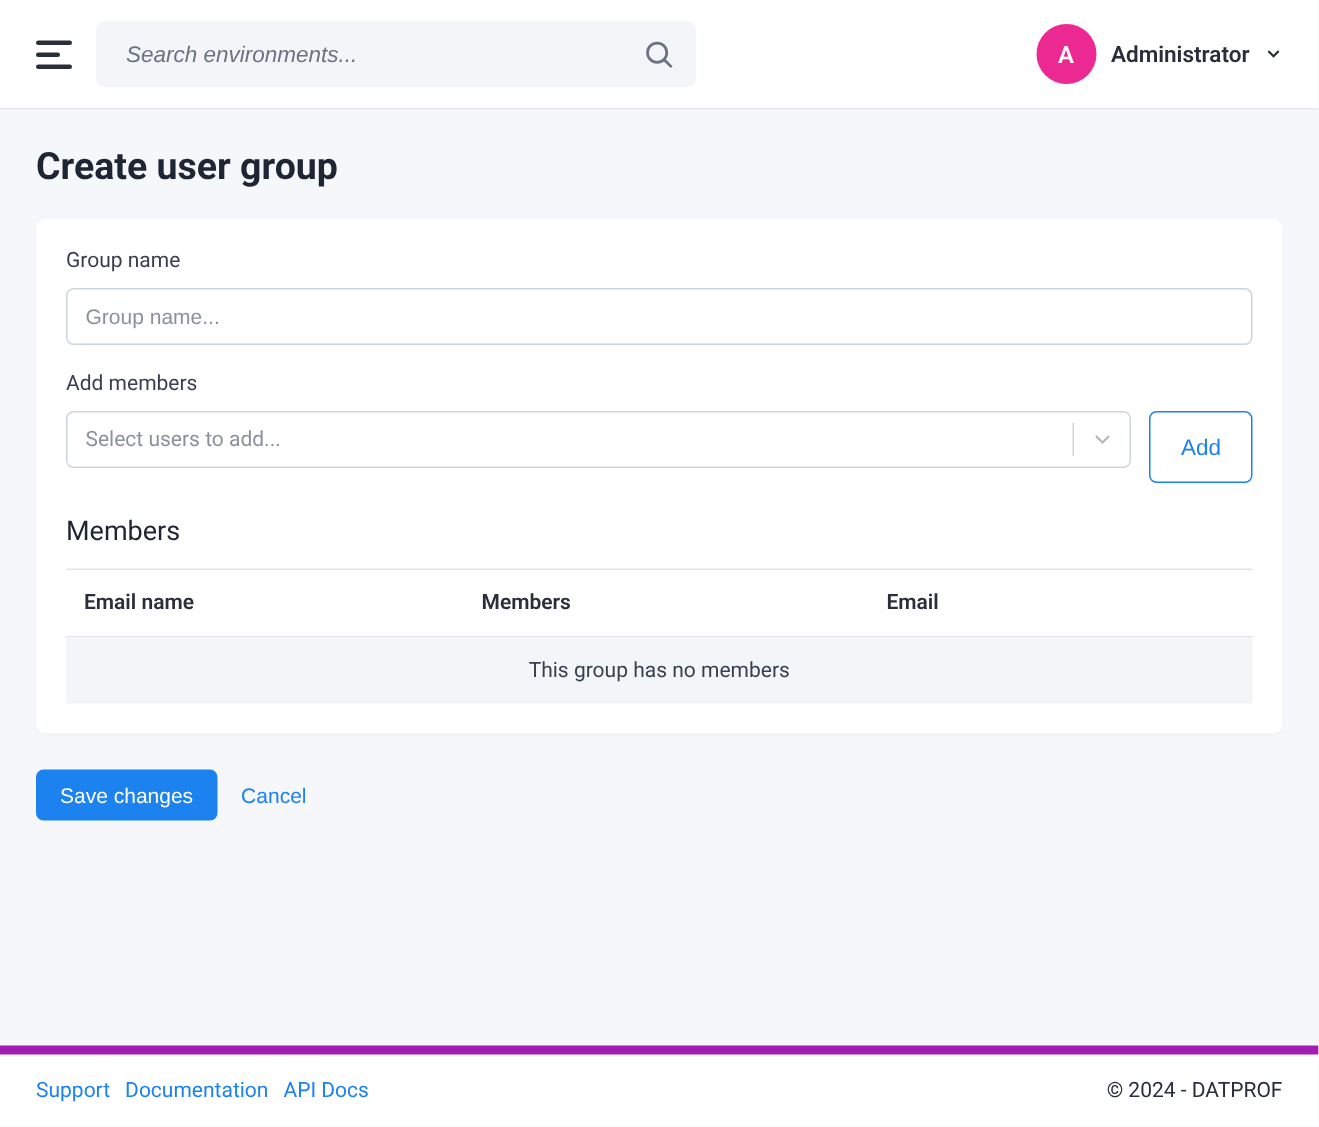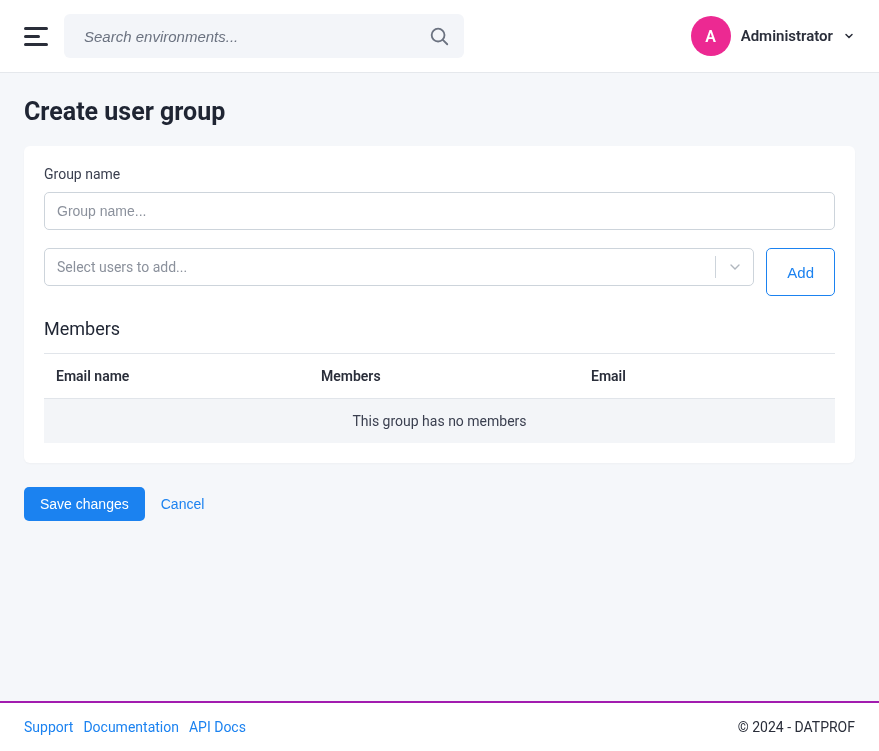--- a/index.html
+++ b/index.html
@@ -271,21 +271,21 @@
       border: none;
       color: #1b82f0;
       font-size: 14px;
       cursor: pointer;
       padding: 0;
     }
     
     
     .footer {
       background: #fff;
-      border-top: 2px solid #a21caf;
+      border-top: 6px solid #a21caf;
       padding: 16px 24px;
       display: flex;
       justify-content: space-between;
       align-items: center;
       font-size: 14px;
     }
     
     .footer-links {
       display: flex;
       gap: 10px;
@@ -340,20 +340,21 @@
   <h1 class="page-title">Create user group</h1>
 
   <div class="card">
 
     <div class="field-group">
       <label class="form-label">Group name</label>
       <input type="text" class="text-input" placeholder="Group name..." style="">
     </div>
 
     <div class="field-group">
+      <label class="form-label">Add members</label>
       <div class="add-members-row">
         <div class="select-wrap">
           <span class="select-text">Select users to add...</span>
           <span class="select-indicator">
             <svg width="16" height="16" viewBox="0 0 24 24" fill="none" stroke="currentColor" stroke-width="2" stroke-linecap="round">
               <polyline points="6 9 12 15 18 9"></polyline>
             </svg>
           </span>
         </div>
         <button class="add-btn">Add</button>

